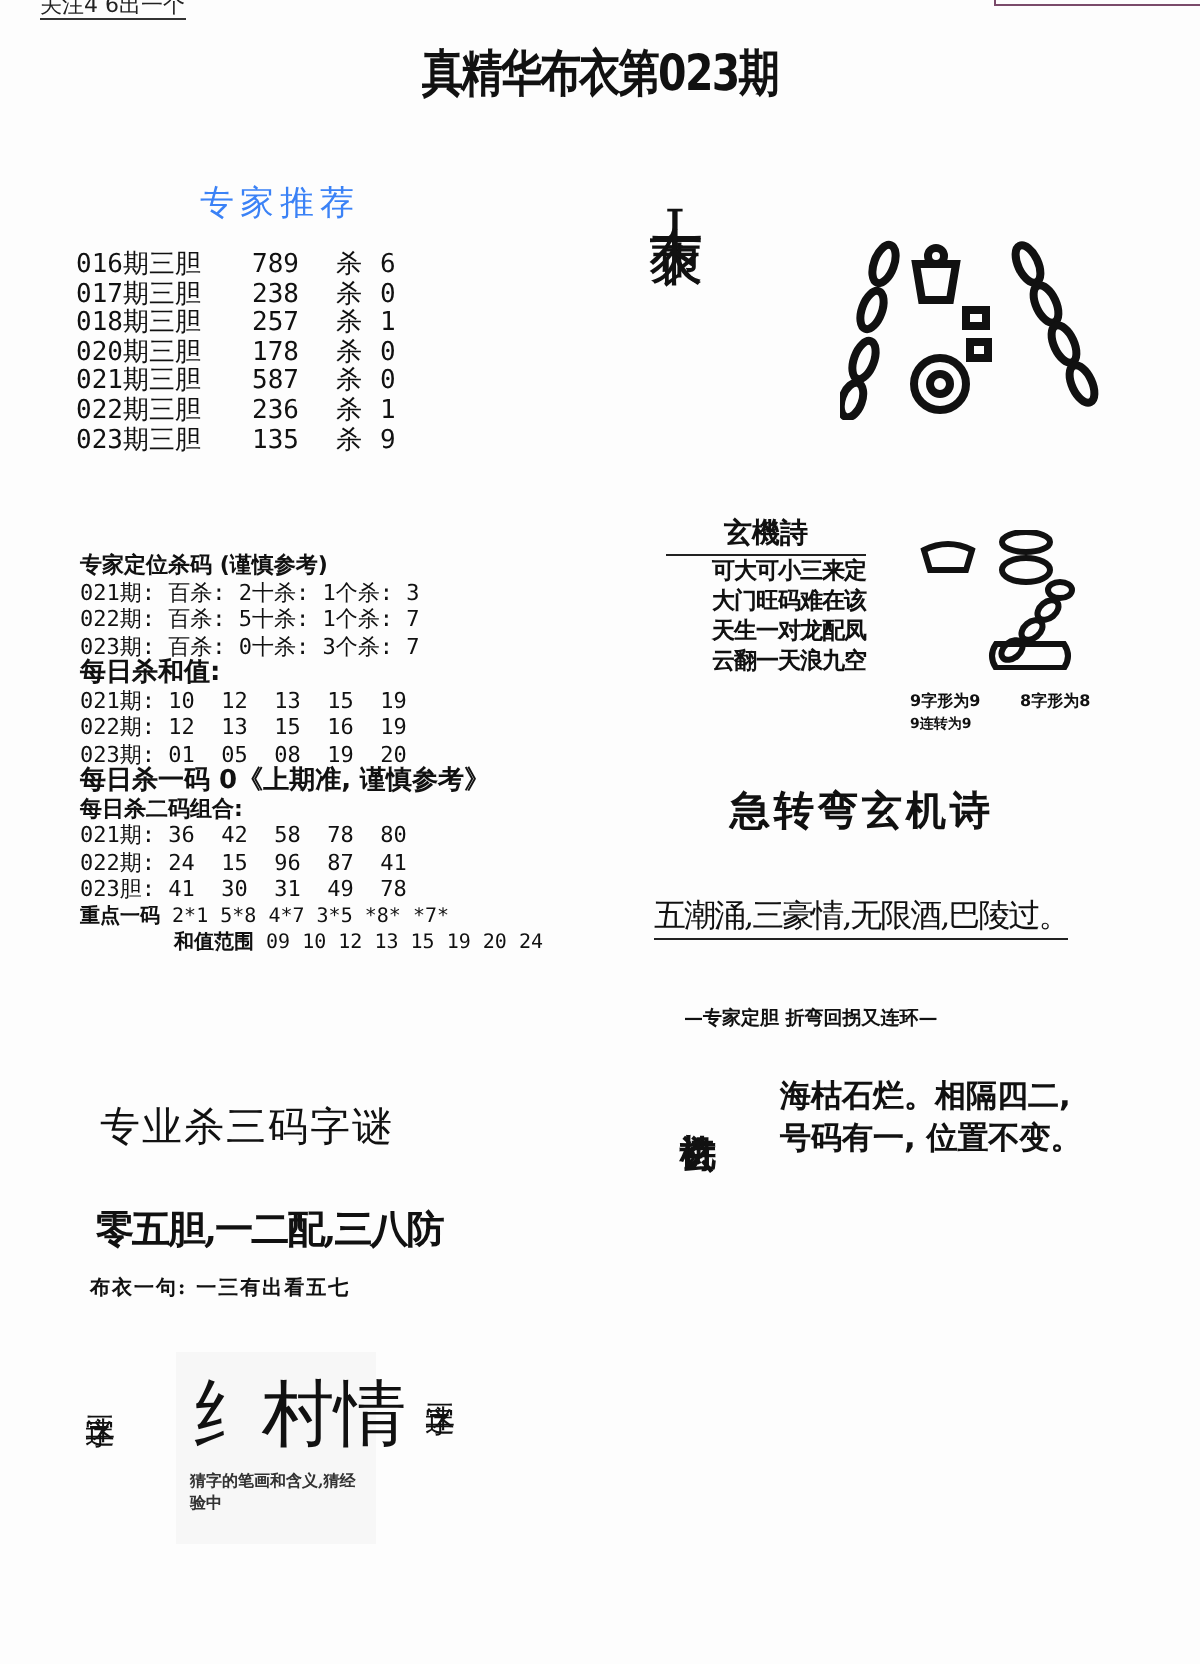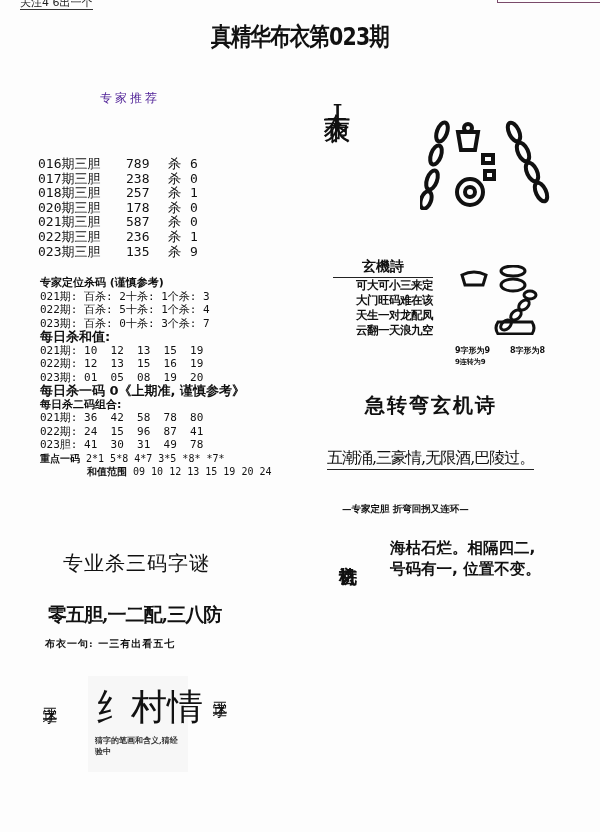--- a/index.html
+++ b/index.html
@@ -4,22 +4,22 @@
 <style>
   html, body { margin: 0; padding: 0; }
   body {
     width: 600px; height: 832px; background: #fdfdfd; position: relative; overflow: hidden;
     font-family: "DejaVu Serif", serif; color: #111;
   }
   .abs { position: absolute; }
   .topnote { left: 20px; top: -3px; font-size: 11px; font-family: "DejaVu Sans", sans-serif; border-bottom: 1.5px solid #333; line-height: 12px; color: #222; }
   .topbox { left: 497px; top: -2px; width: 103px; height: 4px; border: 1px solid #7a4a6a; border-top: none; }
   .title { left: 0; width: 600px; top: 20px; text-align: center; font-size: 25px; font-weight: bold; font-family: "DejaVu Sans", sans-serif; letter-spacing: -1px; transform: scaleX(0.82); }
-  .sub-hdr { left: 100px; top: 90px; font-size: 12px; font-family: Liberation Sans, sans-serif; letter-spacing: 3px; color: #4c1d95; }
-  .list1 { left: 38px; top: 126px; font-family: "DejaVu Sans Mono", monospace; font-size: 13px; line-height: 14.6px; margin-top: 31px; }
+  .sub-hdr { left: 100px; top: 90px; font-size: 17px; font-family: Liberation Sans, sans-serif; letter-spacing: 3px; color: #3b82f6; }
+  .list1 { left: 38px; top: 126px; font-family: "DejaVu Sans Mono", monospace; font-size: 13px; line-height: 14.6px; }
   .list1 .row span { display: inline-block; }
   .list1 .c1 { width: 88px; }
   .list1 .c2 { width: 42px; }
   .list1 .c3 { width: 22px; }
   .blk2 { left: 40px; top: 276px; font-size: 11px; line-height: 13.5px; }
   .blk2 .hdr { font-weight: bold; font-family: "DejaVu Sans", sans-serif; font-size: 11px; }
   .blk2 .hdr-lg { font-weight: bold; font-family: "DejaVu Sans", sans-serif; font-size: 13px; }
   .blk2 .row { font-family: "DejaVu Sans Mono", monospace; white-space: pre; }
   .vtext { writing-mode: vertical-rl; text-orientation: upright; }
   .buyi { left: 322px; top: 92px; font-size: 27px; line-height: 30px; letter-spacing: 2px; font-family: "DejaVu Serif", serif; }
@@ -27,21 +27,21 @@
   .poem-box { left: 333px; top: 258px; width: 100px; }
   .poem-title { text-align: center; font-size: 14px; font-weight: bold; border-bottom: 1.5px solid #222; padding-bottom: 1px; font-family: "DejaVu Sans", sans-serif; }
   .poem-line { font-size: 11.5px; line-height: 15px; font-weight: bold; letter-spacing: -0.5px; text-align: right; }
   .pict2 { left: 458px; top: 265px; }
   .cap { font-size: 8px; font-weight: bold; font-family: "DejaVu Sans", sans-serif; }
   .jzw { left: 365px; top: 392px; font-size: 20px; font-weight: bold; letter-spacing: 2px; font-family: "DejaVu Sans", sans-serif; }
   .wcy { left: 327px; top: 448px; font-size: 16px; border-bottom: 1.5px solid #222; letter-spacing: -1px; white-space: nowrap; }
   .zjdd { left: 342px; top: 503px; font-size: 9.5px; font-weight: bold; white-space: nowrap; }
   .xjs-v { left: 333px; top: 552px; font-size: 18px; line-height: 30px; font-weight: bold; font-family: "DejaVu Sans", sans-serif; }
   .xjs-l { left: 390px; top: 538px; font-size: 15.5px; line-height: 21px; font-weight: bold; font-family: "DejaVu Sans", sans-serif; }
-  .zysm { left: 50px; top: 550px; font-size: 20px; letter-spacing: 1px; margin-left: 13px; }
+  .zysm { left: 50px; top: 550px; font-size: 20px; letter-spacing: 1px; }
   .lwd { left: 48px; top: 602px; font-size: 19px; font-weight: bold; letter-spacing: -1px; }
   .byyj { left: 45px; top: 637px; font-size: 10px; font-weight: bold; letter-spacing: 1px; }
   .szm-l { left: 42px; top: 696px; font-size: 15px; line-height: 16px; }
   .szm-r { left: 212px; top: 690px; font-size: 15px; line-height: 16px; }
   .riddle { left: 95px; top: 683px; font-size: 36px; font-family: "DejaVu Sans", sans-serif; letter-spacing: 0; font-weight: 300; }
   .riddle-cap { left: 95px; top: 735px; width: 90px; font-size: 8px; font-weight: bold; line-height: 11px; color: #333; }
   .riddle-box { left: 88px; top: 676px; width: 100px; height: 96px; background: #f7f7f7; }
 </style>
 </head>
 <body>
@@ -58,21 +58,21 @@
   <div class="row"><span class="c1">018期三胆</span><span class="c2">257</span><span class="c3">杀</span><span>1</span></div>
   <div class="row"><span class="c1">020期三胆</span><span class="c2">178</span><span class="c3">杀</span><span>0</span></div>
   <div class="row"><span class="c1">021期三胆</span><span class="c2">587</span><span class="c3">杀</span><span>0</span></div>
   <div class="row"><span class="c1">022期三胆</span><span class="c2">236</span><span class="c3">杀</span><span>1</span></div>
   <div class="row"><span class="c1">023期三胆</span><span class="c2">135</span><span class="c3">杀</span><span>9</span></div>
 </div>
 
 <div class="abs blk2">
   <div class="hdr">专家定位杀码 (谨慎参考)</div>
   <div class="row">021期: 百杀: 2十杀: 1个杀: 3</div>
-  <div class="row">022期: 百杀: 5十杀: 1个杀: 4</div>
+  <div class="row">022期: 百杀: 5十杀: 1个杀: 7</div>
   <div class="row">023期: 百杀: 0十杀: 3个杀: 7</div>
   <div class="hdr-lg">每日杀和值:</div>
   <div class="row">021期: 10  12  13  15  19</div>
   <div class="row">022期: 12  13  15  16  19</div>
   <div class="row">023期: 01  05  08  19  20</div>
   <div class="hdr-lg">每日杀一码 0《上期准, 谨慎参考》</div>
   <div class="hdr">每日杀二码组合:</div>
   <div class="row">021期: 36  42  58  78  80</div>
   <div class="row">022期: 24  15  96  87  41</div>
   <div class="row">023胆: 41  30  31  49  78</div>

